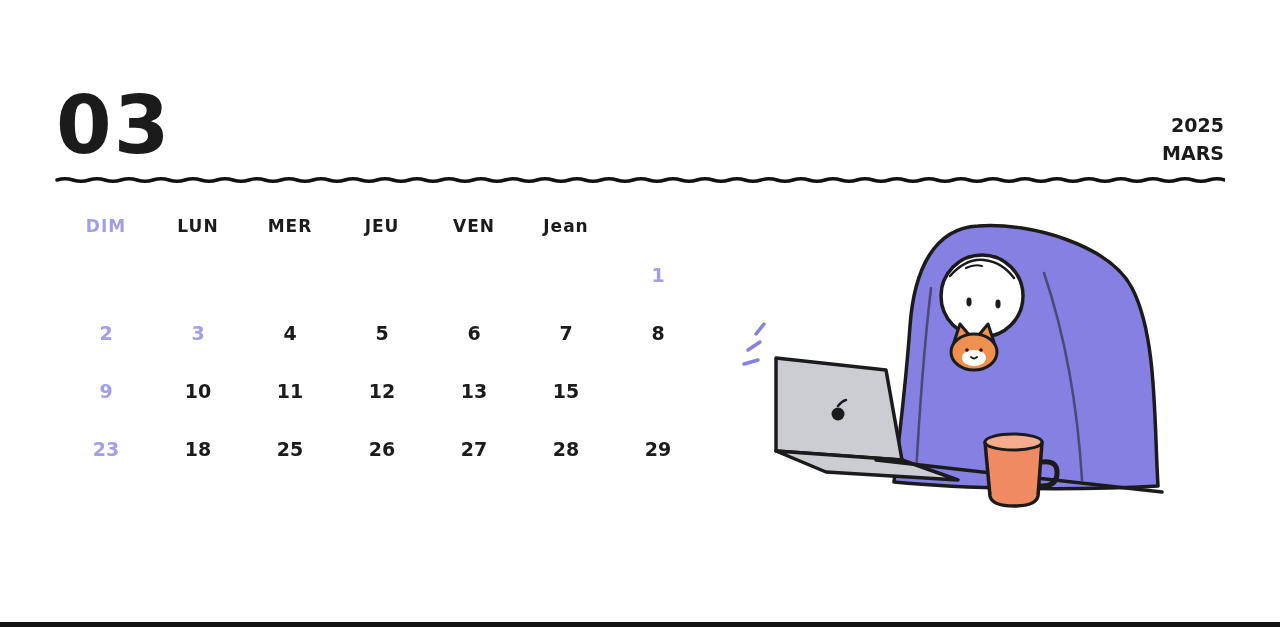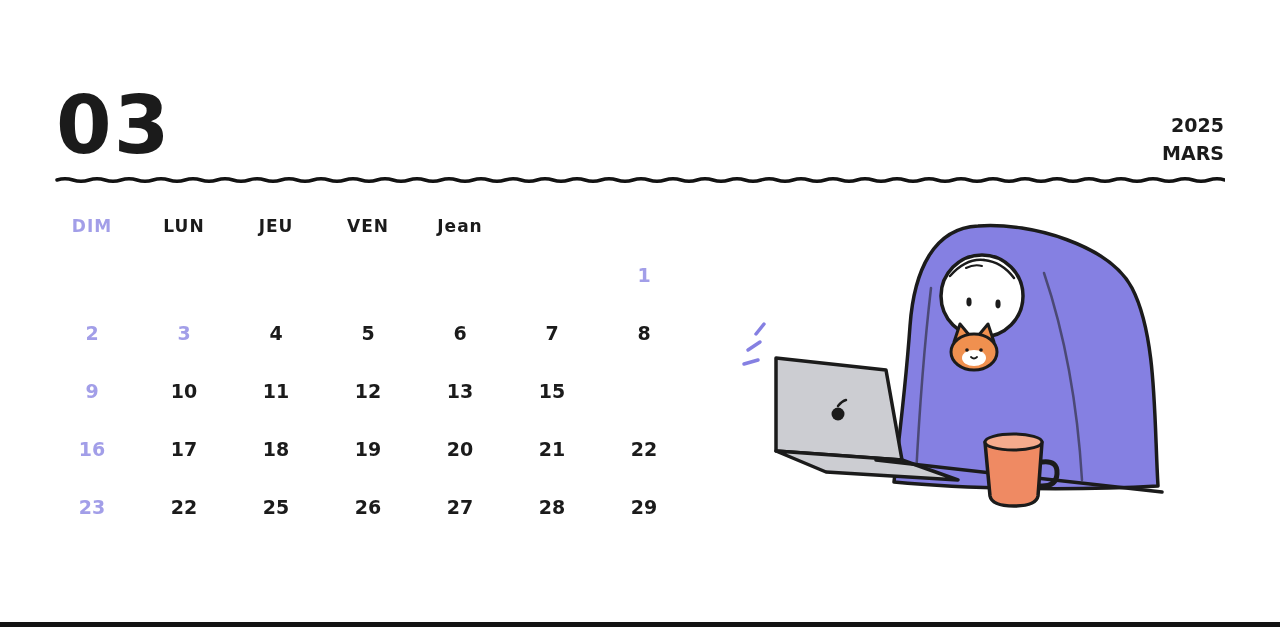--- a/index.html
+++ b/index.html
@@ -31,21 +31,21 @@
     position:absolute;right:56px;top:112px;
     text-align:right;font-size:19px;font-weight:700;
     line-height:1.45;color:var(--ink);
   }
   .divider{
     position:absolute;left:55px;top:174px;width:1170px;height:12px;
   }
   .divider svg{display:block;width:1170px;height:12px;}
 
   .calendar{
-    position:absolute;left:46px;top:206px;width:644px;
+    position:absolute;left:60px;top:206px;width:644px;
   }
   .row{display:flex;}
   .cell{
     width:92px;height:58px;
     display:flex;align-items:center;justify-content:center;
     font-size:19px;font-weight:700;color:var(--ink);
   }
   .head .cell{height:40px;font-size:17px;letter-spacing:1px;}
   .cell.hl{color:var(--accent);}
 
@@ -74,20 +74,21 @@
   <div class="divider">
     <svg viewBox="0 0 1170 12" preserveAspectRatio="none">
       <path id="divider-path" d="M2 6 q 8 -2.5 16 0 q 8 2.5 16 0 q 8 -2.5 16 0 q 8 2.5 16 0 q 8 -2.5 16 0 q 8 2.5 16 0 q 8 -2.5 16 0 q 8 2.5 16 0 q 8 -2.5 16 0 q 8 2.5 16 0 q 8 -2.5 16 0 q 8 2.5 16 0 q 8 -2.5 16 0 q 8 2.5 16 0 q 8 -2.5 16 0 q 8 2.5 16 0 q 8 -2.5 16 0 q 8 2.5 16 0 q 8 -2.5 16 0 q 8 2.5 16 0 q 8 -2.5 16 0 q 8 2.5 16 0 q 8 -2.5 16 0 q 8 2.5 16 0 q 8 -2.5 16 0 q 8 2.5 16 0 q 8 -2.5 16 0 q 8 2.5 16 0 q 8 -2.5 16 0 q 8 2.5 16 0 q 8 -2.5 16 0 q 8 2.5 16 0 q 8 -2.5 16 0 q 8 2.5 16 0 q 8 -2.5 16 0 q 8 2.5 16 0 q 8 -2.5 16 0 q 8 2.5 16 0 q 8 -2.5 16 0 q 8 2.5 16 0 q 8 -2.5 16 0 q 8 2.5 16 0 q 8 -2.5 16 0 q 8 2.5 16 0 q 8 -2.5 16 0 q 8 2.5 16 0 q 8 -2.5 16 0 q 8 2.5 16 0 q 8 -2.5 16 0 q 8 2.5 16 0 q 8 -2.5 16 0 q 8 2.5 16 0 q 8 -2.5 16 0 q 8 2.5 16 0 q 8 -2.5 16 0 q 8 2.5 16 0 q 8 -2.5 16 0 q 8 2.5 16 0 q 8 -2.5 16 0 q 8 2.5 16 0 q 8 -2.5 16 0 q 8 2.5 16 0 q 8 -2.5 16 0 q 8 2.5 16 0 q 8 -2.5 16 0 q 8 2.5 16 0 q 8 -2.5 16 0 q 8 2.5 16 0 q 8 -2.5 16 0 q 8 2.5 16 0 q 8 -2.5 16 0 q 8 2.5 16 0 q 8 -2.5 16 0" fill="none" stroke="#131313" stroke-width="3.5" stroke-linecap="round"></path>
     </svg>
   </div>
 
   <div class="calendar">
     <div class="row head">
       <div class="cell hl">DIM</div>
       <div class="cell">LUN</div>
+      <div class="cell">MER</div>
       <div class="cell">JEU</div>
       <div class="cell">VEN</div>
       <div class="cell">Jean</div>
     </div>
 
     <div class="row">
       <div class="cell"></div>
       <div class="cell"></div>
       <div class="cell"></div>
       <div class="cell"></div>
@@ -108,33 +109,24 @@
 
     <div class="row">
       <div class="cell hl">9</div>
       <div class="cell">10</div>
       <div class="cell">11</div>
       <div class="cell">12</div>
       <div class="cell">13</div>
       <div class="cell">15</div>
     </div>
 
-    <div class="row">
-      <div class="cell hl">16</div>
-      <div class="cell">17</div>
+
+    <div class="row">
+      <div class="cell hl">23</div>
       <div class="cell">18</div>
-      <div class="cell">19</div>
-      <div class="cell">20</div>
-      <div class="cell">21</div>
-      <div class="cell">22</div>
-    </div>
-
-    <div class="row">
-      <div class="cell hl">23</div>
-      <div class="cell">22</div>
       <div class="cell">25</div>
       <div class="cell">26</div>
       <div class="cell">27</div>
       <div class="cell">28</div>
       <div class="cell">29</div>
     </div>
 
     <div class="row">
       <div class="cell"></div>
       <div class="cell"></div>

